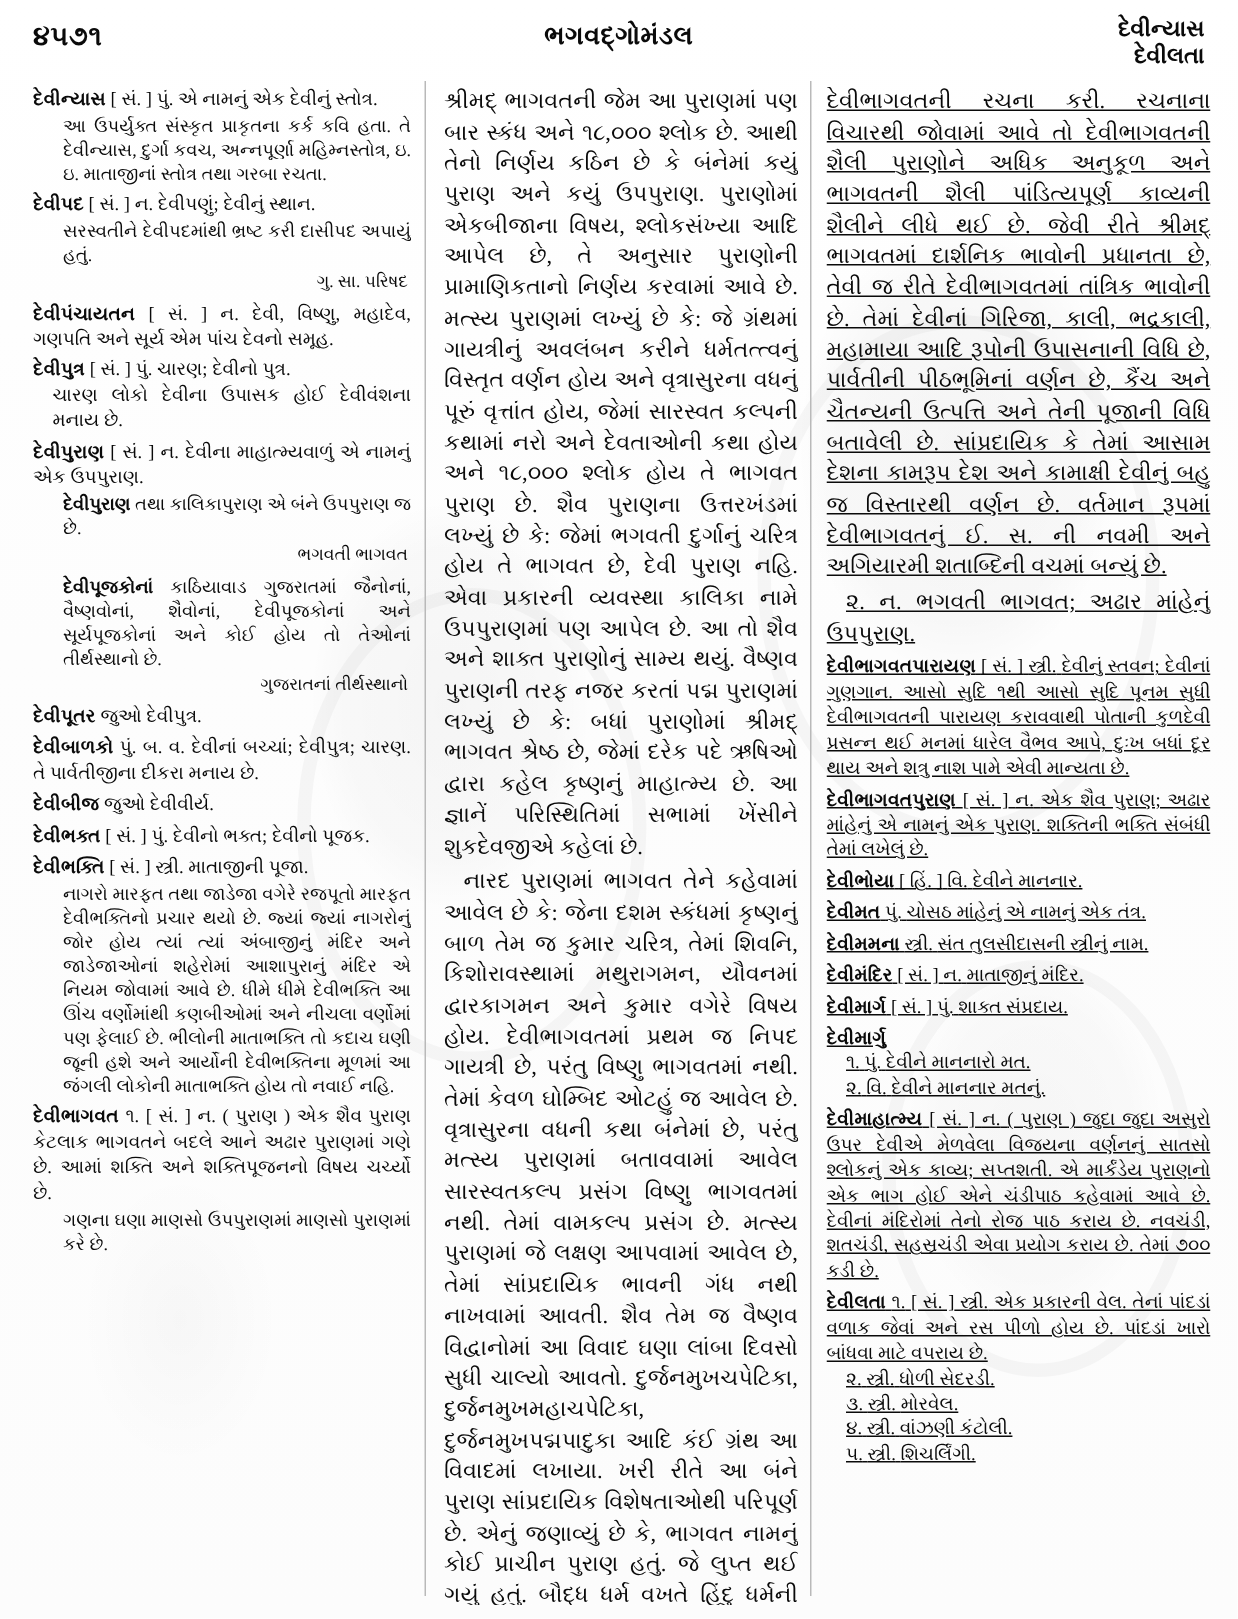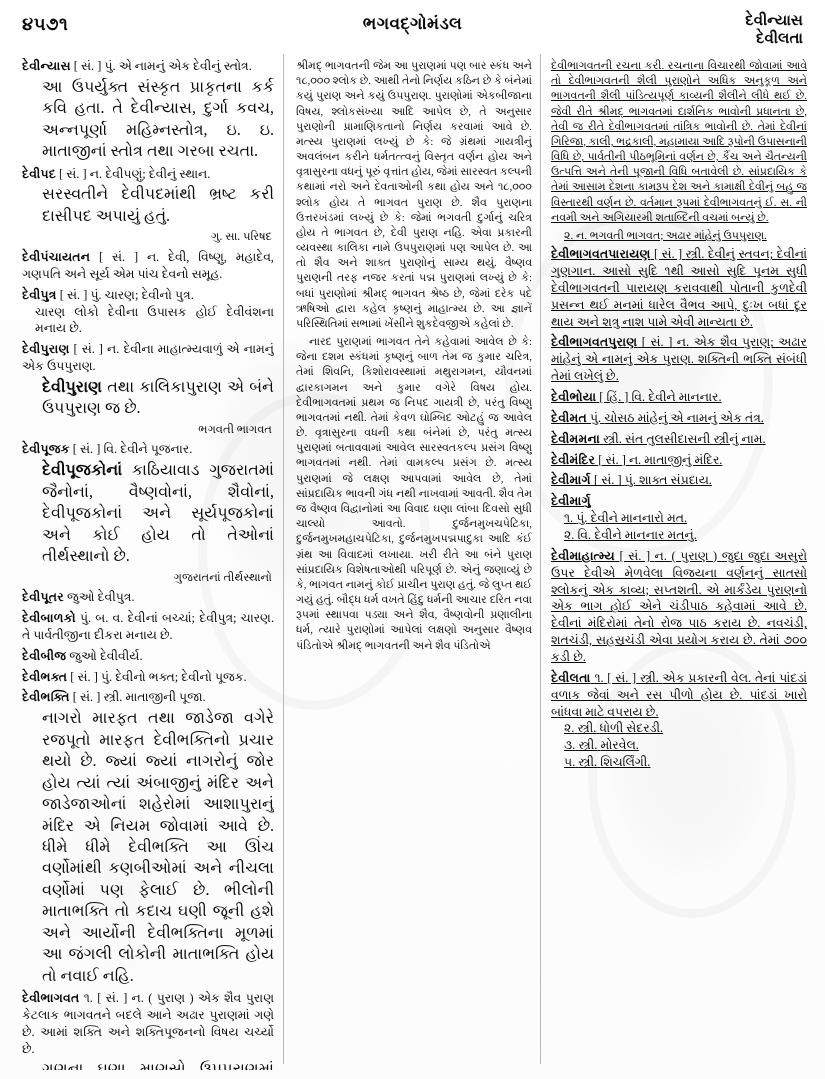--- a/index.html
+++ b/index.html
@@ -135,38 +135,38 @@
     letter-spacing: 0.2px;
   }
   .pos, .lang {
     font-weight: normal;
   }
 
   
   .quote {
     margin: 1px 0 3px 0;
     padding-left: 20px;
-    font-size: 16px;
+    font-size: 12px;
     line-height: 1.34;
     text-align: justify;
   }
   .quote .bold { font-weight: bold; }
   .cite {
     display: block;
     text-align: right;
     font-size: 11.5px;
     margin-top: 0px;
     padding-right: 2px;
   }
 
   
   .prose {
     margin: 0 0 3px 0;
     text-align: justify;
-    font-size: 11px;
+    font-size: 15px;
     line-height: 1.38;
   }
   .prose.indent { text-indent: 13px; }
 </style>
 </head>
 <body>
 
 <div class="page-texture"></div>
 <div class="ring r1"></div>
 <div class="ring r2"></div>
@@ -203,21 +203,20 @@
         <div class="entry">
           <p class="def first"><span class="headword">દેવીપુત્ર</span> <span class="lang">[ સં. ]</span> <span class="pos">પું.</span> <span>ચારણ; દેવીનો પુત્ર.</span></p>
           <p class="def">ચારણ લોકો દેવીના ઉપાસક હોઈ દેવીવંશના મનાય છે.</p>
         </div>
         <div class="entry">
           <p class="def first"><span class="headword">દેવીપુરાણ</span> <span class="lang">[ સં. ]</span> <span class="pos">ન.</span> <span>દેવીના માહાત્મ્યવાળું એ નામનું એક ઉપપુરાણ.</span></p>
           <p class="quote"><span class="bold">દેવીપુરાણ</span> <span>તથા કાલિકાપુરાણ એ બંને ઉપપુરાણ જ છે.</span></p>
           <div class="cite">ભગવતી ભાગવત</div>
         </div>
         <div class="entry">
-          <p class="def first"><span class="headword">દેવીપૂજક</span> <span class="lang">[ સં. ]</span> <span class="pos">વિ.</span> <span>દેવીને પૂજનાર.</span></p>
           <p class="quote"><span class="bold">દેવીપૂજકોનાં</span> <span>કાઠિયાવાડ ગુજરાતમાં જૈનોનાં, વૈષ્ણવોનાં, શૈવોનાં, દેવીપૂજકોનાં અને સૂર્યપૂજકોનાં અને કોઈ હોય તો તેઓનાં તીર્થસ્થાનો છે.</span></p>
           <div class="cite">ગુજરાતનાં તીર્થસ્થાનો</div>
         </div>
         <div class="entry">
           <p class="def first"><span class="headword">દેવીપૂતર</span> <span>જુઓ દેવીપુત્ર.</span></p>
         </div>
         <div class="entry">
           <p class="def first"><span class="headword">દેવીબાળકો</span> <span class="pos">પું. બ. વ.</span> <span>દેવીનાં બચ્ચાં; દેવીપુત્ર; ચારણ. તે પાર્વતીજીના દીકરા મનાય છે.</span></p>
         </div>
         <div class="entry">
@@ -268,18 +267,19 @@
           <p class="def"><span class="pos">૧.</span> <span class="pos">પું.</span> <span>દેવીને માનનારો મત.</span></p>
           <p class="def"><span class="pos">૨.</span> <span class="pos">વિ.</span> <span>દેવીને માનનાર મતનું.</span></p>
         </div>
         <div class="entry">
           <p class="def first"><span class="headword">દેવીમાહાત્મ્ય</span> <span class="lang">[ સં. ]</span> <span class="pos">ન.</span> <span class="pos">( પુરાણ )</span> <span>જુદા જુદા અસુરો ઉપર દેવીએ મેળવેલા વિજયના વર્ણનનું સાતસો શ્લોકનું એક કાવ્ય; સપ્તશતી. એ માર્કંડેય પુરાણનો એક ભાગ હોઈ એને ચંડીપાઠ કહેવામાં આવે છે. દેવીનાં મંદિરોમાં તેનો રોજ પાઠ કરાય છે. નવચંડી, શતચંડી, સહસ્રચંડી એવા પ્રયોગ કરાય છે. તેમાં ૭૦૦ કડી છે.</span></p>
         </div>
         <div class="entry">
           <p class="def first"><span class="headword">દેવીલતા</span> <span class="pos">૧.</span> <span class="lang">[ સં. ]</span> <span class="pos">સ્ત્રી.</span> <span>એક પ્રકારની વેલ. તેનાં પાંદડાં વળાક જેવાં અને રસ પીળો હોય છે. પાંદડાં ખારો બાંધવા માટે વપરાય છે.</span></p>
           <p class="def"><span class="pos">૨.</span> <span class="pos">સ્ત્રી.</span> <span>ધોળી સેદરડી.</span></p>
           <p class="def"><span class="pos">૩.</span> <span class="pos">સ્ત્રી.</span> <span>મોરવેલ.</span></p>
+          <p class="def"><span class="pos">૪.</span> <span class="pos">સ્ત્રી.</span> <span>વાંઝણી કંટોલી.</span></p>
           <p class="def"><span class="pos">૫.</span> <span class="pos">સ્ત્રી.</span> <span>શિચર્લિંગી.</span></p>
         </div>
       </div>
   </div>
 
 </div>
 
 </body></html>

